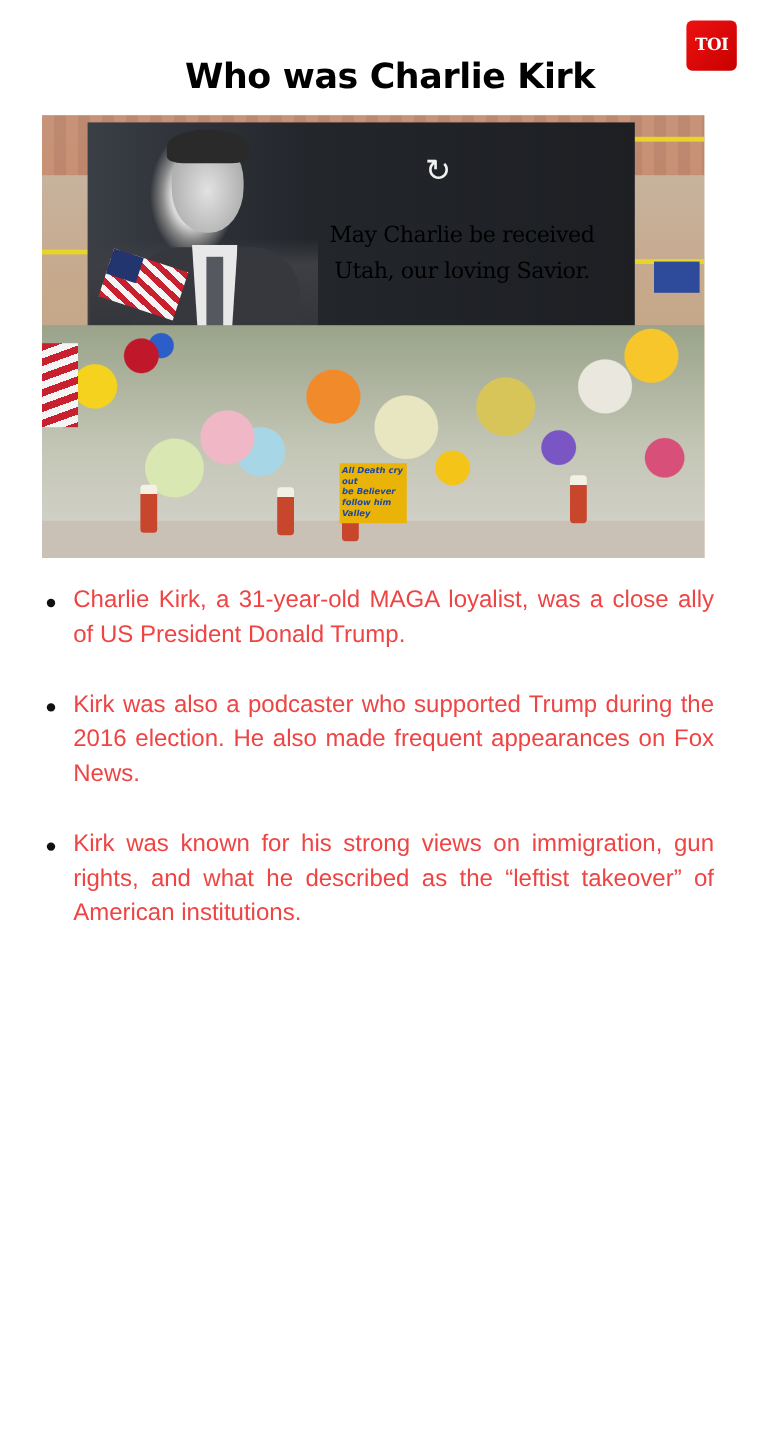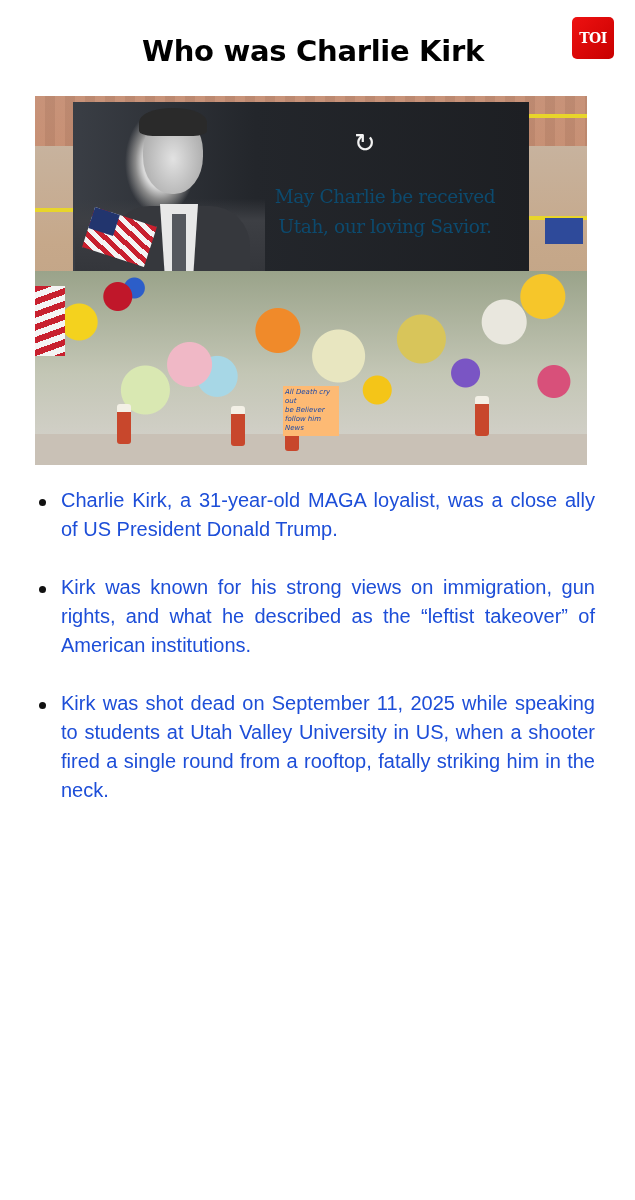--- a/index.html
+++ b/index.html
@@ -1,33 +1,33 @@
 <!DOCTYPE html>
 <html><head>
 <meta charset="utf-8">
 <style>
   html, body { margin: 0; padding: 0; background: #ffffff; }
   body { width: 635px; height: 1200px; position: relative; overflow: hidden; font-family: "DejaVu Sans", sans-serif; color: #111; }
-  .title { position: absolute; left: 0; top: 30px; width: 618px; text-align: center; font-family: "DejaVu Sans", sans-serif; font-weight: bold; font-size: 29px; letter-spacing: -0.3px; color: #000; margin: 4px; }
+  .title { position: absolute; left: 0; top: 30px; width: 618px; text-align: center; font-family: "DejaVu Sans", sans-serif; font-weight: bold; font-size: 29px; letter-spacing: -0.3px; color: #000; margin: 16px; }
   .logo { position: absolute; left: 572px; top: 17px; width: 42px; height: 42px; border-radius: 5px; background: linear-gradient(135deg, #ee1111, #c80000); display: flex; align-items: center; justify-content: center; }
   .logo span { color: #fff; font-family: "DejaVu Serif", serif; font-weight: bold; font-size: 14px; letter-spacing: -0.5px; }
 
   .photo { position: absolute; left: 35px; top: 96px; width: 552px; height: 369px; overflow: hidden; background: #c9b39a; }
   .ground { position: absolute; inset: 0; background: linear-gradient(180deg, #c8b8a8 0%, #c6a88a 40%, #b89b7e 100%); }
   .fence { position: absolute; left: 0; top: 0; width: 100%; height: 50px; background: repeating-linear-gradient(90deg, #c87a5a 0 10px, #b56a4c 10px 20px); opacity: 0.6; }
   .tape { position: absolute; height: 4px; background: #e8d52a; }
   .board { position: absolute; left: 38px; top: 6px; width: 456px; height: 215px; background: linear-gradient(90deg, #3a3e45 0%, #23262b 40%, #1d1f23 100%); }
   .portrait { position: absolute; left: 40px; top: 6px; width: 190px; height: 215px; background: radial-gradient(ellipse at 45% 28%, #d9d9d9 0 12%, #8a8a8a 17%, transparent 24%), linear-gradient(180deg, transparent 45%, #3d3f44 55%, #2c2e33 100%); }
   .face { position: absolute; left: 108px; top: 20px; width: 60px; height: 78px; border-radius: 45% 45% 48% 48%; background: radial-gradient(ellipse at 50% 55%, #e2e2e2, #9c9c9c); }
   .hair { position: absolute; left: 104px; top: 12px; width: 68px; height: 28px; border-radius: 50% 50% 20% 20%; background: #2a2a2a; }
   .suit { position: absolute; left: 75px; top: 110px; width: 140px; height: 115px; border-radius: 40px 40px 0 0; background: #36383d; }
   .shirt { position: absolute; left: 125px; top: 108px; width: 38px; height: 115px; background: #e8e8e8; clip-path: polygon(0 0, 100% 0, 80% 100%, 20% 100%); }
   .tie { position: absolute; left: 137px; top: 118px; width: 14px; height: 105px; background: #55585e; }
   .board-icon { position: absolute; left: 318px; top: 32px; width: 24px; height: 30px; color: #f2f2f2; font-size: 26px; line-height: 30px; text-align: center; }
-  .board-text { position: absolute; left: 200px; top: 86px; width: 300px; text-align: center; color: #0c4a6e; font-family: "DejaVu Serif", serif; font-size: 18.5px; line-height: 30px; letter-spacing: -0.4px; }
+  .board-text { position: absolute; left: 200px; top: 86px; width: 300px; text-align: center; color: #000000; font-family: "DejaVu Serif", serif; font-size: 18.5px; line-height: 30px; letter-spacing: -0.4px; }
   .memorial { position: absolute; left: 0; top: 175px; width: 100%; height: 170px; background:
       radial-gradient(circle at 8% 30%, #f4d21e 0 18px, transparent 19px),
       radial-gradient(circle at 15% 15%, #c0172a 0 14px, transparent 15px),
       radial-gradient(circle at 18% 10%, #2c5ec9 0 10px, transparent 11px),
       radial-gradient(circle at 28% 55%, #f0b8c6 0 22px, transparent 23px),
       radial-gradient(circle at 33% 62%, #a7d7e6 0 20px, transparent 21px),
       radial-gradient(circle at 44% 35%, #f08a2a 0 22px, transparent 23px),
       radial-gradient(circle at 55% 50%, #e8e6c0 0 26px, transparent 27px),
       radial-gradient(circle at 62% 70%, #f4c518 0 14px, transparent 15px),
       radial-gradient(circle at 70% 40%, #d8c55a 0 24px, transparent 25px),
@@ -37,24 +37,24 @@
       radial-gradient(circle at 94% 65%, #d8507a 0 16px, transparent 17px),
       radial-gradient(circle at 20% 70%, #d9e8b2 0 24px, transparent 25px),
       radial-gradient(circle at 50% 80%, #3b4a7a 0 14px, transparent 15px),
       linear-gradient(180deg, #9aa38a 0%, #c3c6b5 60%, #d2d0c8 100%); }
   .flag-l { position: absolute; left: 0; top: 190px; width: 30px; height: 70px; background: repeating-linear-gradient(160deg, #c8202e 0 6px, #f4f4f4 6px 12px); }
   .flag-c { position: absolute; left: 52px; top: 120px; width: 65px; height: 42px; background: repeating-linear-gradient(25deg, #c8202e 0 5px, #f4f4f4 5px 10px); transform: rotate(18deg); }
   .flag-c::before { content: ""; position: absolute; left: 0; top: 0; width: 26px; height: 22px; background: #22356e; }
   .flag-r { position: absolute; left: 510px; top: 122px; width: 38px; height: 26px; background: #2e4a9a; }
   .ledge { position: absolute; left: 0; top: 338px; width: 100%; height: 31px; background: #c9c1b6; }
   .candle { position: absolute; width: 14px; height: 40px; border-radius: 3px; background: linear-gradient(180deg, #f3f0e6 0 20%, #c8472c 20% 100%); }
-  .sign { position: absolute; left: 248px; top: 290px; width: 56px; height: 50px; background: #fdba74; font-size: 7px; color: #1a48a8; padding: 2px; box-sizing: border-box; font-style: italic; line-height: 9px; }
+  .sign { position: absolute; left: 248px; top: 290px; width: 56px; height: 50px; background: #eab308; font-size: 7px; color: #1a48a8; padding: 2px; box-sizing: border-box; font-style: italic; line-height: 9px; font-weight: bold; }
 
   .bullets { position: absolute; left: 37px; top: 486px; width: 558px; margin: 0; padding: 0; list-style: none; }
-  .bullets li { position: relative; padding-left: 24px; font-family: "Liberation Sans", sans-serif; font-size: 20px; line-height: 29px; text-align: justify; color: #1d4ed8; margin-bottom: 29px; }
+  .bullets li { position: relative; padding-left: 24px; font-family: "Liberation Sans", sans-serif; font-size: 20px; line-height: 29px; text-align: justify; color: #ef4444; margin-bottom: 29px; }
   .bullets li::before { content: ""; position: absolute; left: 2px; top: 13px; width: 7px; height: 7px; border-radius: 50%; background: #111; }
   .bullets li:last-child { margin-bottom: 0; }
 </style>
 </head>
 <body>
 
 <h1 class="title">Who was Charlie Kirk</h1>
 
 <div class="logo">
   <span>TOI</span>
@@ -84,21 +84,21 @@
   <div class="flag-r"></div>
   <div class="ledge"></div>
   <div class="candle" style="left:82px;top:308px;"></div>
   <div class="candle" style="left:196px;top:310px;"></div>
   <div class="candle" style="left:250px;top:315px;"></div>
   <div class="candle" style="left:440px;top:300px;"></div>
   <div class="sign">
     <div>All Death cry out</div>
     <div>be Believer</div>
     <div>follow him</div>
-    <div>News</div>
+    <div>Valley</div>
   </div>
 </div>
 
 <ul class="bullets">
   <li>Charlie Kirk, a 31-year-old MAGA loyalist, was a close ally of US President Donald Trump.</li>
+  <li>Kirk was also a podcaster who supported Trump during the 2016 election. He also made frequent appearances on Fox News.</li>
   <li>Kirk was known for his strong views on immigration, gun rights, and what he described as the “leftist takeover” of American institutions.</li>
-  <li>Kirk was shot dead on September 11, 2025 while speaking to students at Utah Valley University in US, when a shooter fired a single round from a rooftop, fatally striking him in the neck.</li>
 </ul>
 
 </body></html>

